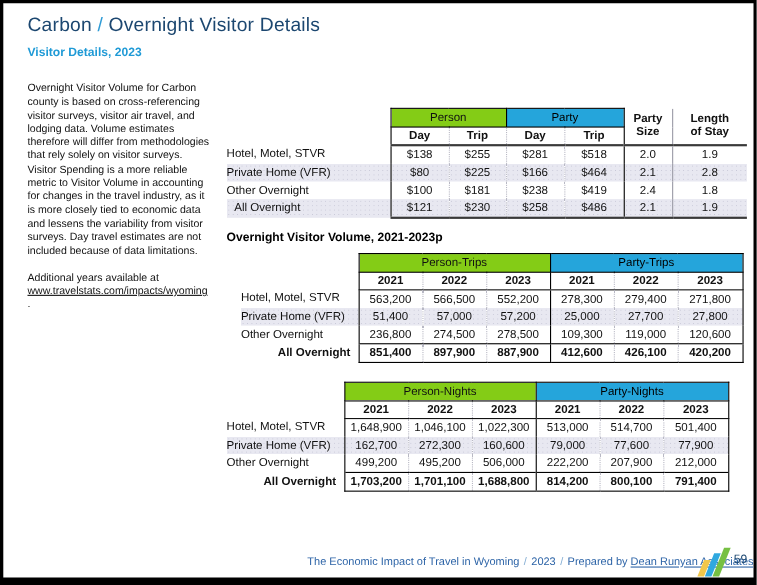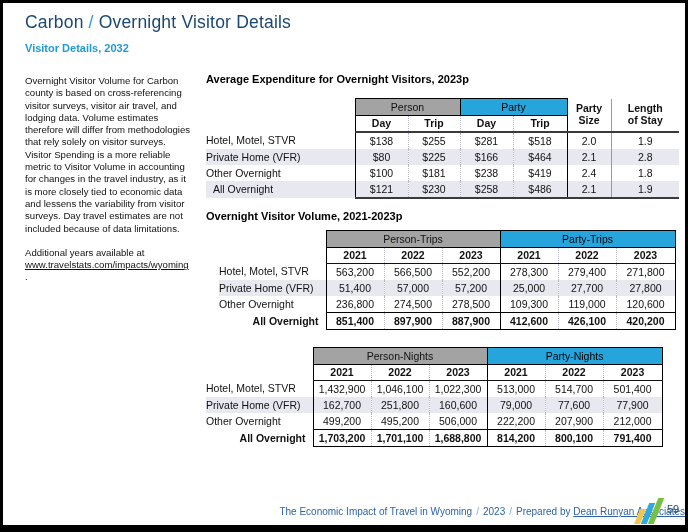--- a/index.html
+++ b/index.html
@@ -29,21 +29,21 @@
   table.dtable { border-collapse:collapse; table-layout:fixed; font-size:10.5px; color:#111; position:absolute; }
   table.dtable td, table.dtable th { padding:0; height:16px; line-height:15px; font-weight:normal; overflow:hidden; white-space:nowrap; }
   .exp-table { left:203px; top:95px; width:473px; }
   .vol-trips  { left:216px; top:227px; width:456px; }
   .vol-nights { left:203px; top:332px; width:456px;margin-top:12px; }
 
   .lbl { text-align:left; }
   .lbl.indent { padding-left:7px; }
   .num { text-align:center; }
   th.grp { border:1.5px solid #000; text-align:center; font-weight:bold; height:15px; line-height:14px; }
-  .grp.yellow { background:#a3a3a3; }
+  .grp.yellow { background:#84cc16; }
   .grp.blue   { background:#25A5DB; color:#000; }
 
   
   .exp-table th.sub { border-bottom:2px solid #3a3a3a; text-align:center; font-weight:bold; height:15px; }
   .exp-table th.extra { border-bottom:2px solid #3a3a3a; text-align:center; font-weight:bold; line-height:11.5px; vertical-align:middle; }
   .bl-solid { border-left:1.5px solid #000; }
   .bl-gray  { border-left:1px solid #9a9aa6; }
   .bl-dot   { border-left:1px dotted #b8b8c4; }
   .br-solid { border-right:1.5px solid #000;text-align:center; }
   .exp-table tr.rlast td:not(.lbl) { border-bottom:2px solid #3a3a3a; }
@@ -70,31 +70,30 @@
   .page-num { position:absolute; left:664px; top:500px; font-size:11px; color:#1C4770; }
 </style>
 </head>
 <body>
 
 <div class="page">
 
   <div class="page-title">
     <span>Carbon</span><span class="tsep">/</span><span>Overnight Visitor Details</span>
   </div>
-  <div class="page-subtitle">Visitor Details, 2032</div>
+  <div class="page-subtitle">Visitor Details, 2023</div>
 
   <div class="sidebar">
     <p>Overnight Visitor Volume for Carbon county is based on cross-referencing visitor surveys, visitor air travel, and lodging data. Volume estimates therefore will differ from methodologies that rely solely on visitor surveys. Visitor Spending is a more reliable metric to Visitor Volume in accounting for changes in the travel industry, as it is more closely tied to economic data and lessens the variability from visitor surveys. Day travel estimates are not included because of data limitations.</p>
     <p>
       <span>Additional years available at</span>
       <span class="slink">www.travelstats.com/impacts/wyoming</span><span>.</span>
     </p>
   </div>
 
-  <div class="sec-title t-exp">Average Expenditure for Overnight Visitors, 2023p</div>
   <table class="dtable exp-table">
     <colgroup>
       <col style="width:149px">
         <col style="width:53px">
         <col style="width:52px">
         <col style="width:53px">
         <col style="width:54px">
         <col style="width:44px">
         <col style="width:68px">
     </colgroup>
@@ -238,31 +237,31 @@
         <td class="lbl"></td>
         <th class="yr bl-solid">2021</th>
         <th class="yr bl-dot">2022</th>
         <th class="yr bl-dot">2023</th>
         <th class="yr bl-solid">2021</th>
         <th class="yr bl-dot">2022</th>
         <th class="yr bl-dot br-solid">2023</th>
       </tr>
       <tr>
         <td class="lbl">Hotel, Motel, STVR</td>
-        <td class="num bl-solid">1,432,900</td>
+        <td class="num bl-solid">1,648,900</td>
         <td class="num bl-dot">1,046,100</td>
         <td class="num bl-dot">1,022,300</td>
         <td class="num bl-solid">513,000</td>
         <td class="num bl-dot">514,700</td>
         <td class="num bl-dot br-solid">501,400</td>
       </tr>
       <tr class="shaded">
         <td class="lbl">Private Home (VFR)</td>
         <td class="num bl-solid">162,700</td>
-        <td class="num bl-dot">251,800</td>
+        <td class="num bl-dot">272,300</td>
         <td class="num bl-dot">160,600</td>
         <td class="num bl-solid">79,000</td>
         <td class="num bl-dot">77,600</td>
         <td class="num bl-dot br-solid">77,900</td>
       </tr>
       <tr>
         <td class="lbl">Other Overnight</td>
         <td class="num bl-solid">499,200</td>
         <td class="num bl-dot">495,200</td>
         <td class="num bl-dot">506,000</td>

